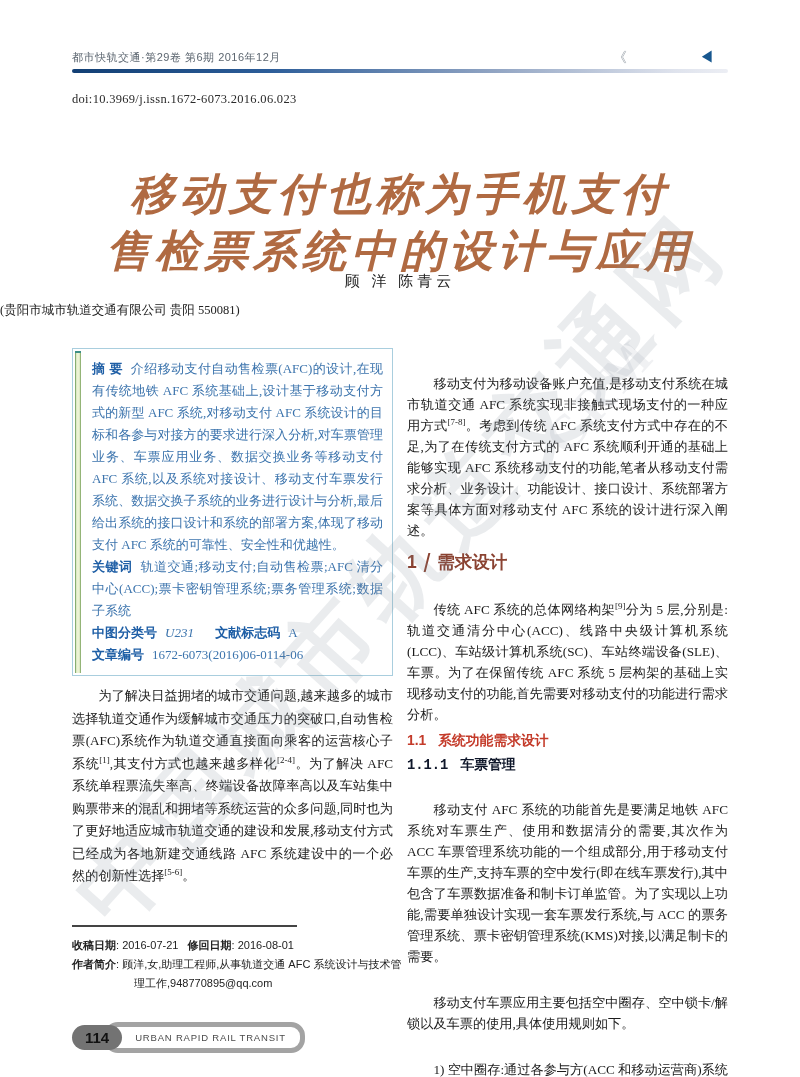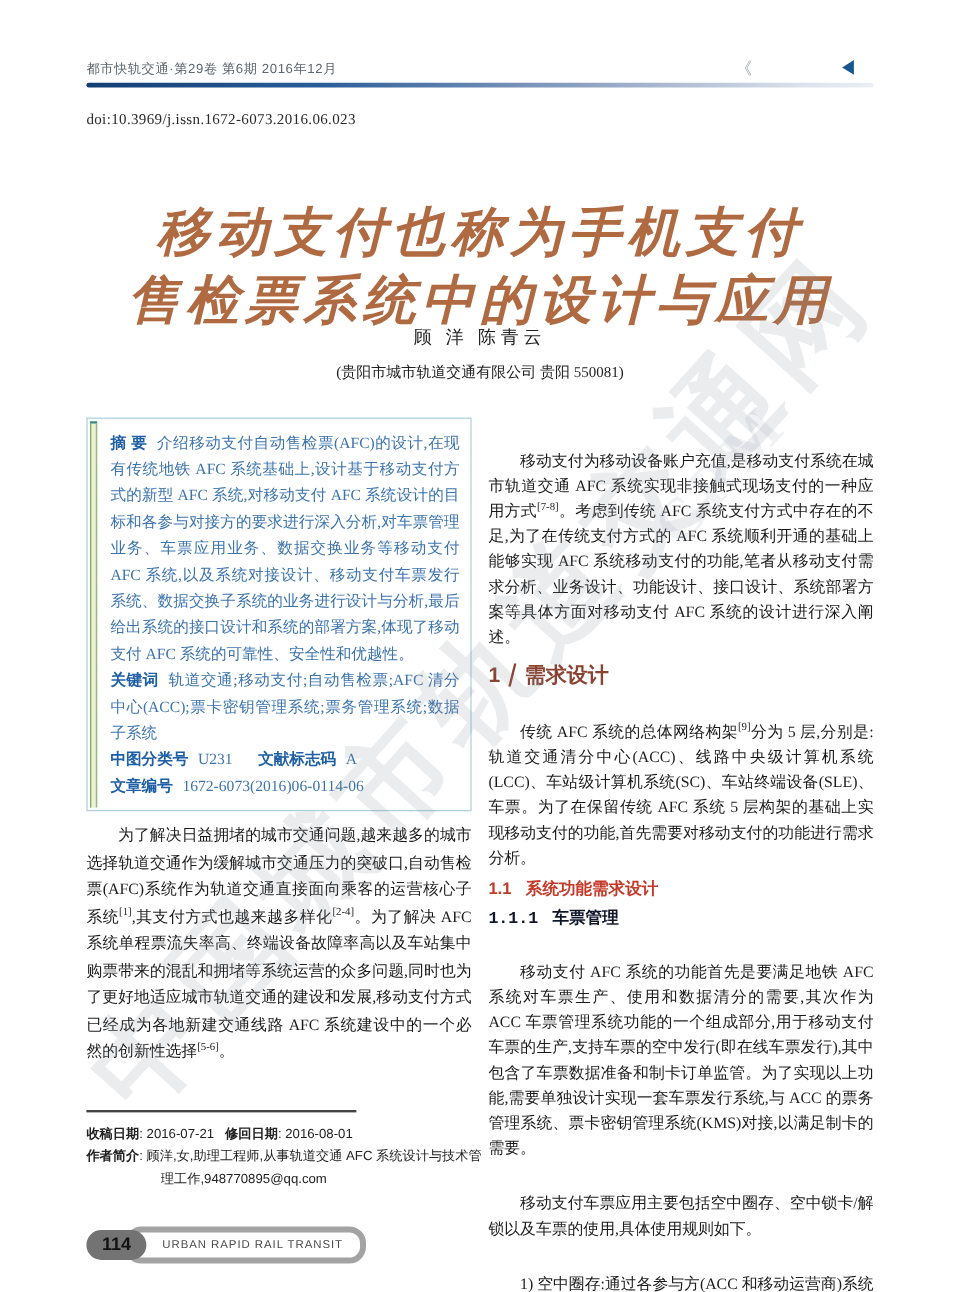--- a/index.html
+++ b/index.html
@@ -23,37 +23,37 @@
         background:linear-gradient(90deg,#123f74 0%,#2c5d99 30%,#93a6c4 65%,#dfe3ed 92%,#eceef4 100%);
         border-radius:2px;}
   .doi{position:absolute;left:72px;top:92px;font-size:12.5px;color:#2a2a2a;letter-spacing:0.3px;}
 
   
   .title{position:absolute;left:0;top:136px;width:800px;text-align:center;
          font-size:44px;line-height:57px;font-weight:bold;font-style:italic;
          color:#b06a42;letter-spacing:5px;font-family:"DejaVu Serif",serif;}
   .authors{position:absolute;left:0;top:272px;width:800px;text-align:center;
            font-size:15px;letter-spacing:4px;color:#222;}
-  .affiliation{position:absolute;left:0;top:302px;width:800px;text-align:center;
+  .affiliation{position:absolute;left:0;top:302px;width:800px;
                font-size:12.5px;color:#222;}
 
   
   .col{position:absolute;top:348px;width:321px;}
   .col-left{left:72px;}
   .col-right{left:407px;}
 
   
   .abox{position:relative;border:1px solid #a9cede;padding:9px 9px 9px 19px;
         color:#3c74ad;font-size:13px;line-height:22px;text-align:justify;}
   .abox .ribbon{position:absolute;left:2px;top:2px;bottom:2px;width:6px;
         background:linear-gradient(90deg,#5c8f47 0%,#ecf3d4 28%,#ecf3d4 72%,#6f9a50 100%);
         border-top:2px solid #3e8f86;}
   .abox p{margin:0;}
   .abox b{color:#1f5fa6;font-family:"Liberation Sans",sans-serif;margin-right:8px;font-weight:bold;}
-  .abox .val{margin-right:18px;}
+  .abox .val{margin-right:18px;font-style:italic;}
 
   
   .body-p{margin:0;font-size:13.2px;text-align:justify;text-indent:2em;color:#1b1b1b;}
   .col-left .body-p{line-height:22.5px;}
   .col-right .body-p{line-height:21px;margin-top:25px;}
   .p-gap{margin-top:9px;}
   sup{font-size:9px;line-height:0;}
 
   
   .sec1{display:flex;align-items:center;margin:9px 0 6px;color:#8a4231;

